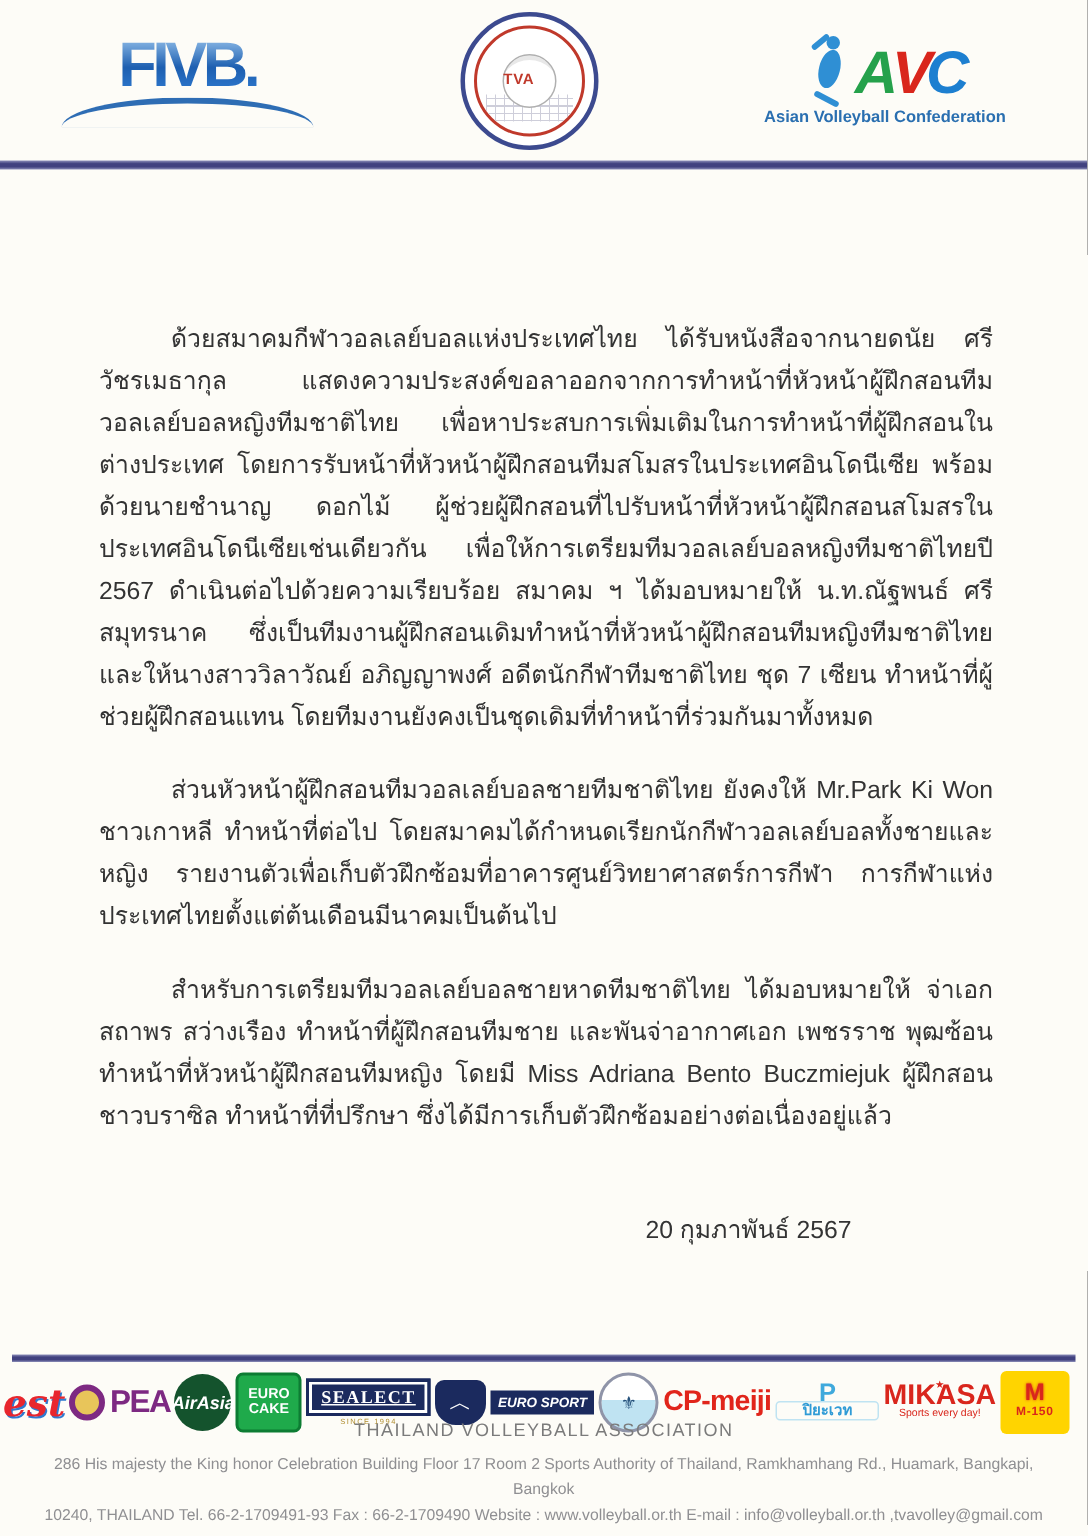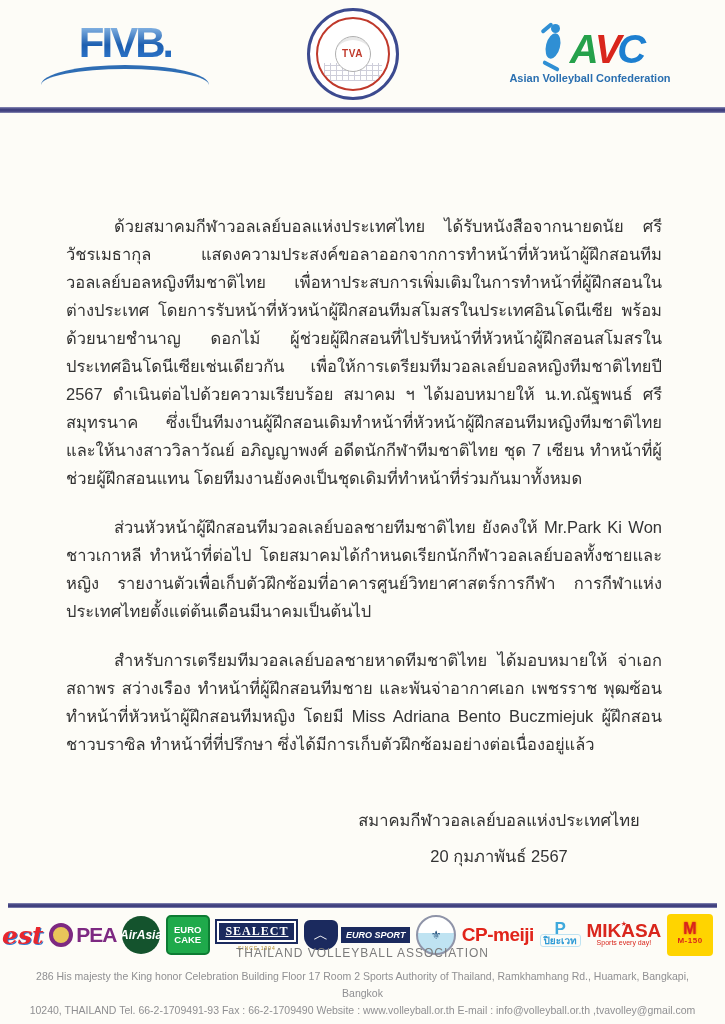--- a/index.html
+++ b/index.html
@@ -45,21 +45,21 @@
   }
   .tva-inner{
     width:70px;height:70px;border-radius:50%;
     border:2px solid #c0392b;
     display:flex;flex-direction:column;align-items:center;justify-content:center;
     position:relative;overflow:hidden;
   }
   .tva-ball{
     width:34px;height:34px;border-radius:50%;
     border:1.5px solid #b0b0b0;background:#fff;
-    display:flex;align-items:center;justify-content:center;
+    display:flex;align-items:center;justify-content:flex-start;
     box-shadow:inset 0 6px 0 -3px #e8e8e8;z-index:2;
   }
   .tva-ball span{font-size:10px;font-weight:bold;color:#c0392b;letter-spacing:.5px;}
   .tva-net{
     position:absolute;bottom:8px;left:6px;right:6px;height:18px;
     background:
       repeating-linear-gradient(90deg,#c9c9d6 0 1px,transparent 1px 6px),
       repeating-linear-gradient(0deg,#c9c9d6 0 1px,transparent 1px 5px);
     opacity:.9;z-index:1;
   }
@@ -114,21 +114,21 @@
   .sp-sealect{flex-direction:column;}
   .sp-sealect .box{background:#1b2a5e;border:2px solid #1b2a5e;box-shadow:inset 0 0 0 2px #fff;color:#fff;font-family:"Liberation Serif",serif;font-weight:bold;font-size:12px;letter-spacing:1px;padding:3px 8px;text-decoration:underline;}
   .sp-sealect .since{font-size:5px;color:#b08d2f;letter-spacing:1px;margin-top:1px;}
   .sp-gs{gap:3px;}
   .sp-gs .shield{width:34px;height:30px;background:#1b2a5e;border-radius:6px 6px 14px 14px;color:#fff;display:flex;align-items:center;justify-content:center;font-size:15px;}
   .sp-gs .name{background:#1b2a5e;color:#fff;font-style:italic;font-weight:bold;font-size:9px;line-height:10px;padding:3px 5px;text-align:left;}
   .sp-sat{width:36px;height:36px;border-radius:50%;border:2px solid #8f94a8;background:linear-gradient(#ffffff 45%,#bfe3f2 45%);color:#27537d;font-size:12px;}
   .sp-cpmeiji{font-size:19px;font-weight:bold;color:#e1251b;letter-spacing:-0.5px;}
   .sp-piya{flex-direction:column;line-height:11px;}
   .sp-piya .p{font-size:17px;font-weight:bold;color:#3fa9dc;}
-  .sp-piya .th{font-size:10px;font-weight:bold;color:#2f9bd6;border:1px solid #bfe3f2;border-radius:3px;padding:0 3px;}
+  .sp-piya .th{font-size:10px;font-weight:bold;color:#2f9bd6;border:1px solid #bfe3f2;border-radius:3px;padding:0 17px;}
   .sp-mikasa{flex-direction:column;line-height:12px;}
   .sp-mikasa .mk{font-size:19px;font-weight:bold;color:#d9261c;letter-spacing:0;}
   .sp-mikasa .star{color:#d9261c;font-size:7px;line-height:3px;}
   .sp-mikasa .sub{font-size:7px;color:#d9261c;}
   .sp-m150{width:46px;height:42px;border-radius:4px;background:#ffd400;flex-direction:column;line-height:12px;}
   .sp-m150 .m{color:#d9261c;font-weight:bold;font-size:16px;text-shadow:0 0 2px #d9261c;}
   .sp-m150 .n{color:#d9261c;font-weight:bold;font-size:8px;letter-spacing:.5px;}
 </style>
 </head>
 <body>
@@ -167,21 +167,20 @@
   </div>
 
   <div class="rule rule-top"></div>
 
 
   <div class="doc-body">
     <p>ด้วยสมาคมกีฬาวอลเลย์บอลแห่งประเทศไทย ได้รับหนังสือจากนายดนัย ศรีวัชรเมธากุล แสดงความประสงค์ขอลาออกจากการทำหน้าที่หัวหน้าผู้ฝึกสอนทีมวอลเลย์บอลหญิงทีมชาติไทย เพื่อหาประสบการเพิ่มเติมในการทำหน้าที่ผู้ฝึกสอนในต่างประเทศ โดยการรับหน้าที่หัวหน้าผู้ฝึกสอนทีมสโมสรในประเทศอินโดนีเซีย พร้อมด้วยนายชำนาญ ดอกไม้ ผู้ช่วยผู้ฝึกสอนที่ไปรับหน้าที่หัวหน้าผู้ฝึกสอนสโมสรในประเทศอินโดนีเซียเช่นเดียวกัน เพื่อให้การเตรียมทีมวอลเลย์บอลหญิงทีมชาติไทยปี 2567 ดำเนินต่อไปด้วยความเรียบร้อย สมาคม ฯ ได้มอบหมายให้ น.ท.ณัฐพนธ์ ศรีสมุทรนาค ซึ่งเป็นทีมงานผู้ฝึกสอนเดิมทำหน้าที่หัวหน้าผู้ฝึกสอนทีมหญิงทีมชาติไทย และให้นางสาววิลาวัณย์ อภิญญาพงศ์ อดีตนักกีฬาทีมชาติไทย ชุด 7 เซียน ทำหน้าที่ผู้ช่วยผู้ฝึกสอนแทน โดยทีมงานยังคงเป็นชุดเดิมที่ทำหน้าที่ร่วมกันมาทั้งหมด</p>
     <p>ส่วนหัวหน้าผู้ฝึกสอนทีมวอลเลย์บอลชายทีมชาติไทย ยังคงให้ Mr.Park Ki Won ชาวเกาหลี ทำหน้าที่ต่อไป โดยสมาคมได้กำหนดเรียกนักกีฬาวอลเลย์บอลทั้งชายและหญิง รายงานตัวเพื่อเก็บตัวฝึกซ้อมที่อาคารศูนย์วิทยาศาสตร์การกีฬา การกีฬาแห่งประเทศไทยตั้งแต่ต้นเดือนมีนาคมเป็นต้นไป</p>
     <p>สำหรับการเตรียมทีมวอลเลย์บอลชายหาดทีมชาติไทย ได้มอบหมายให้ จ่าเอก สถาพร สว่างเรือง ทำหน้าที่ผู้ฝึกสอนทีมชาย และพันจ่าอากาศเอก เพชรราช พุฒซ้อน ทำหน้าที่หัวหน้าผู้ฝึกสอนทีมหญิง โดยมี Miss Adriana Bento Buczmiejuk ผู้ฝึกสอนชาวบราซิล ทำหน้าที่ที่ปรึกษา ซึ่งได้มีการเก็บตัวฝึกซ้อมอย่างต่อเนื่องอยู่แล้ว</p>
     <div class="signature">
-      <div>สมาคมกีฬาวอลเลย์บอลแห่งประเทศไทย</div>
       <div>20 กุมภาพันธ์ 2567</div>
     </div>
   </div>
 
   <div class="rule rule-bottom"></div>
 
   <div class="sponsors">
     <div class="sp sp-est">est</div>
     <div class="sp sp-pea">
       <span class="ring"></span>

